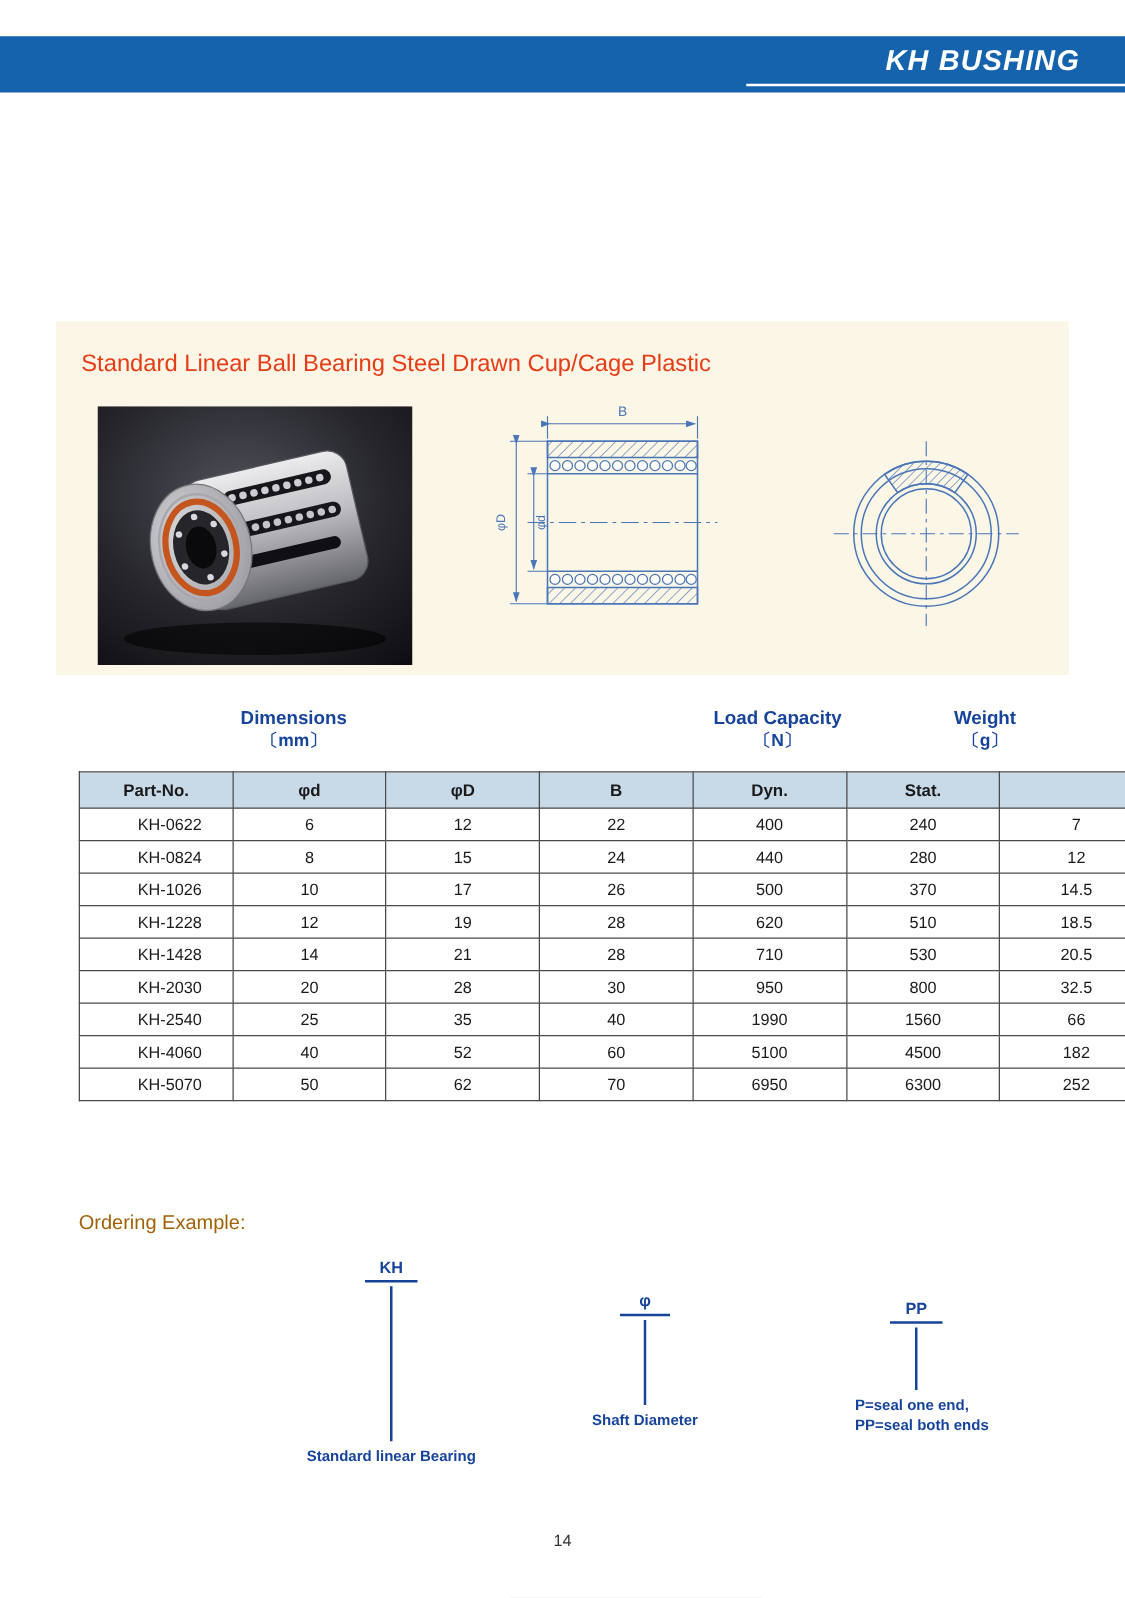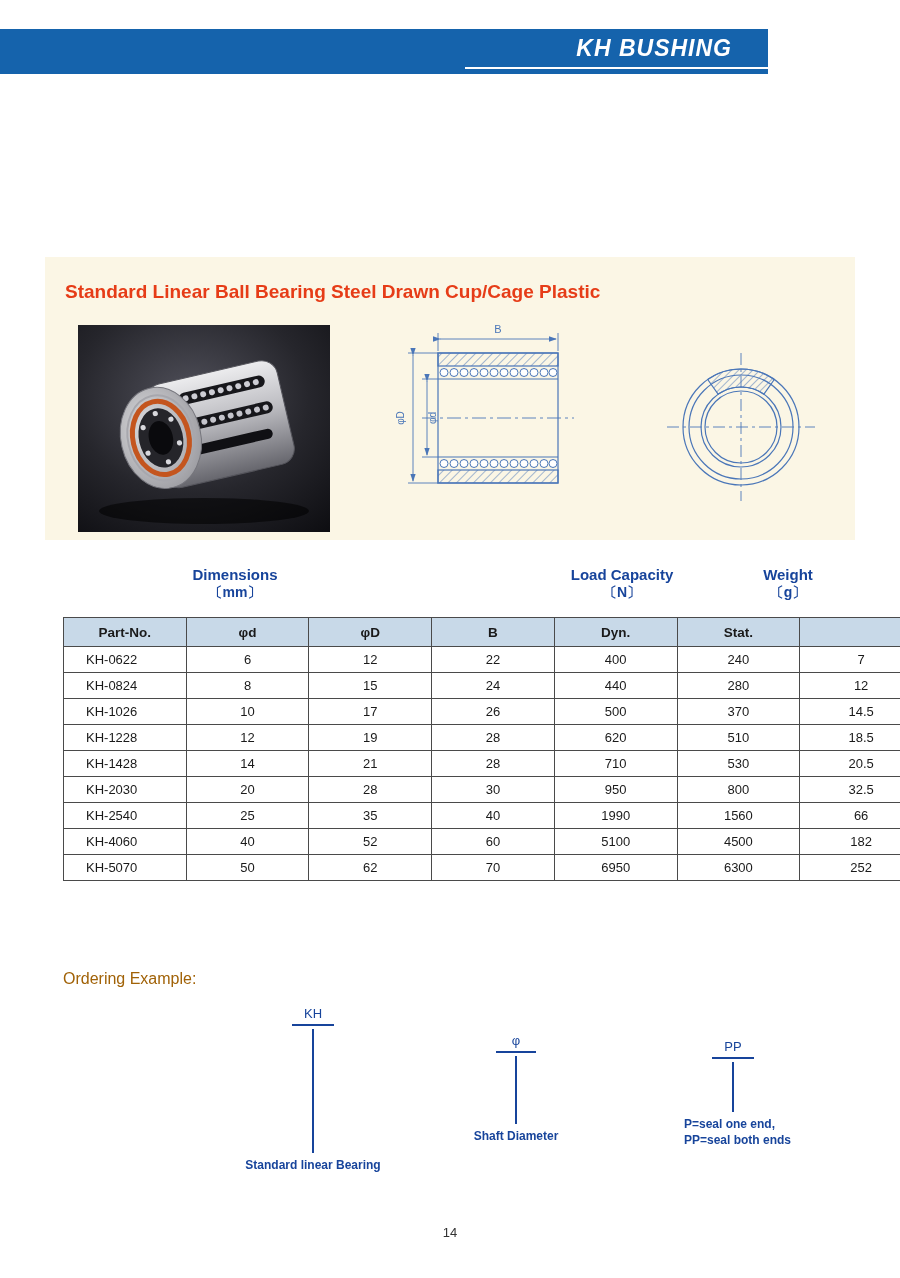--- a/index.html
+++ b/index.html
@@ -1,50 +1,50 @@
 <!DOCTYPE html>
 <html><head>
 <meta charset="utf-8">
 <style>
   * { margin:0; padding:0; box-sizing:border-box; }
   body { background:#e9e9e9; font-family:"Liberation Sans","DejaVu Sans",sans-serif; }
   .page { position:relative; width:900px; height:1278px; background:#ffffff; margin:0 auto; overflow:hidden; }
 
   
-  .top-band { position:absolute; left:0; top:29px; width:768px; height:45px; background:#1563ac; }
+  .top-band { position:absolute; left:0; top:29px; width:900px; height:45px; background:#1563ac; }
   .brand { position:absolute; right:36px; top:6px; color:#ffffff; font-size:23px; font-weight:bold; font-style:italic; letter-spacing:1px; }
   .brand-underline { position:absolute; right:0; top:38px; width:303px; height:2px; background:#ffffff; }
 
   
   .product-panel { position:absolute; left:45px; top:257px; width:810px; height:283px; background:#fbf6e5; }
-  .section-title { position:absolute; left:20px; top:24px; font-size:19px; font-weight:bold; color:#e63c17; }
+  .section-title { position:absolute; left:20px; top:24px; font-size:19px; font-weight:normal; color:#e63c17; }
   .photo { position:absolute; left:33px; top:68px; width:252px; height:207px; }
   .drawing-side { position:absolute; left:335px; top:64px; width:235px; height:192px; }
   .drawing-front { position:absolute; left:608px; top:92px; width:175px; height:152px; }
 
   
   .group-headers { position:absolute; left:0; top:566px; width:900px; height:50px; }
   .gh { position:absolute; text-align:center; color:#17449b; font-weight:bold; }
   .gh .gh-label { font-size:15px; }
   .gh .gh-unit { font-size:14px; margin-top:1px; }
   .gh-dim { left:135px; width:200px; }
   .gh-load { left:522px; width:200px; }
   .gh-weight { left:688px; width:200px; }
 
   
   .table-wrap { position:absolute; left:63px; top:617px; width:780px; }
   table.spec { width:860px; border-collapse:collapse; table-layout:fixed; }
   table.spec th { height:29px; background:#c8d9e8; border:1px solid #4a4a4a; font-size:13.5px; font-weight:bold; color:#1a1a1a; text-align:center; }
   table.spec td { height:26px; border:1px solid #4a4a4a; font-size:13px; color:#1a1a1a; text-align:center; background:#ffffff; }
-  table.spec td.partno { text-align:left; padding-left:22px; }
+  table.spec td.partno { text-align:center; padding-left:22px; }
 
   
   .ordering-title { position:absolute; left:63px; top:970px; font-size:16px; font-weight:normal; color:#a16207; }
   .diagram { position:absolute; left:0; top:1000px; width:900px; height:185px; }
-  .code { position:absolute; text-align:center; color:#17449b; font-size:13px; font-weight:normal; padding-bottom:3px; border-bottom:2px solid #17449b; }
+  .code { position:absolute; text-align:center; color:#17449b; font-size:13px; font-weight:bold; padding-bottom:3px; border-bottom:2px solid #17449b; }
   .vline { position:absolute; width:2px; background:#17449b; }
   .desc { position:absolute; color:#17449b; font-size:12px; font-weight:bold; text-align:center; line-height:1.35; }
   .kh-code { left:292px; top:6px; width:42px; }
   .kh-line { left:312px; top:29px; height:124px; }
   .kh-desc { left:215px; top:157px; width:196px; }
   .phi-code { left:496px; top:33px; width:40px; }
   .phi-line { left:515px; top:56px; height:68px; }
   .phi-desc { left:450px; top:128px; width:132px;text-align:center; }
   .pp-code { left:712px; top:39px; width:42px; }
   .pp-line { left:732px; top:62px; height:50px; }

